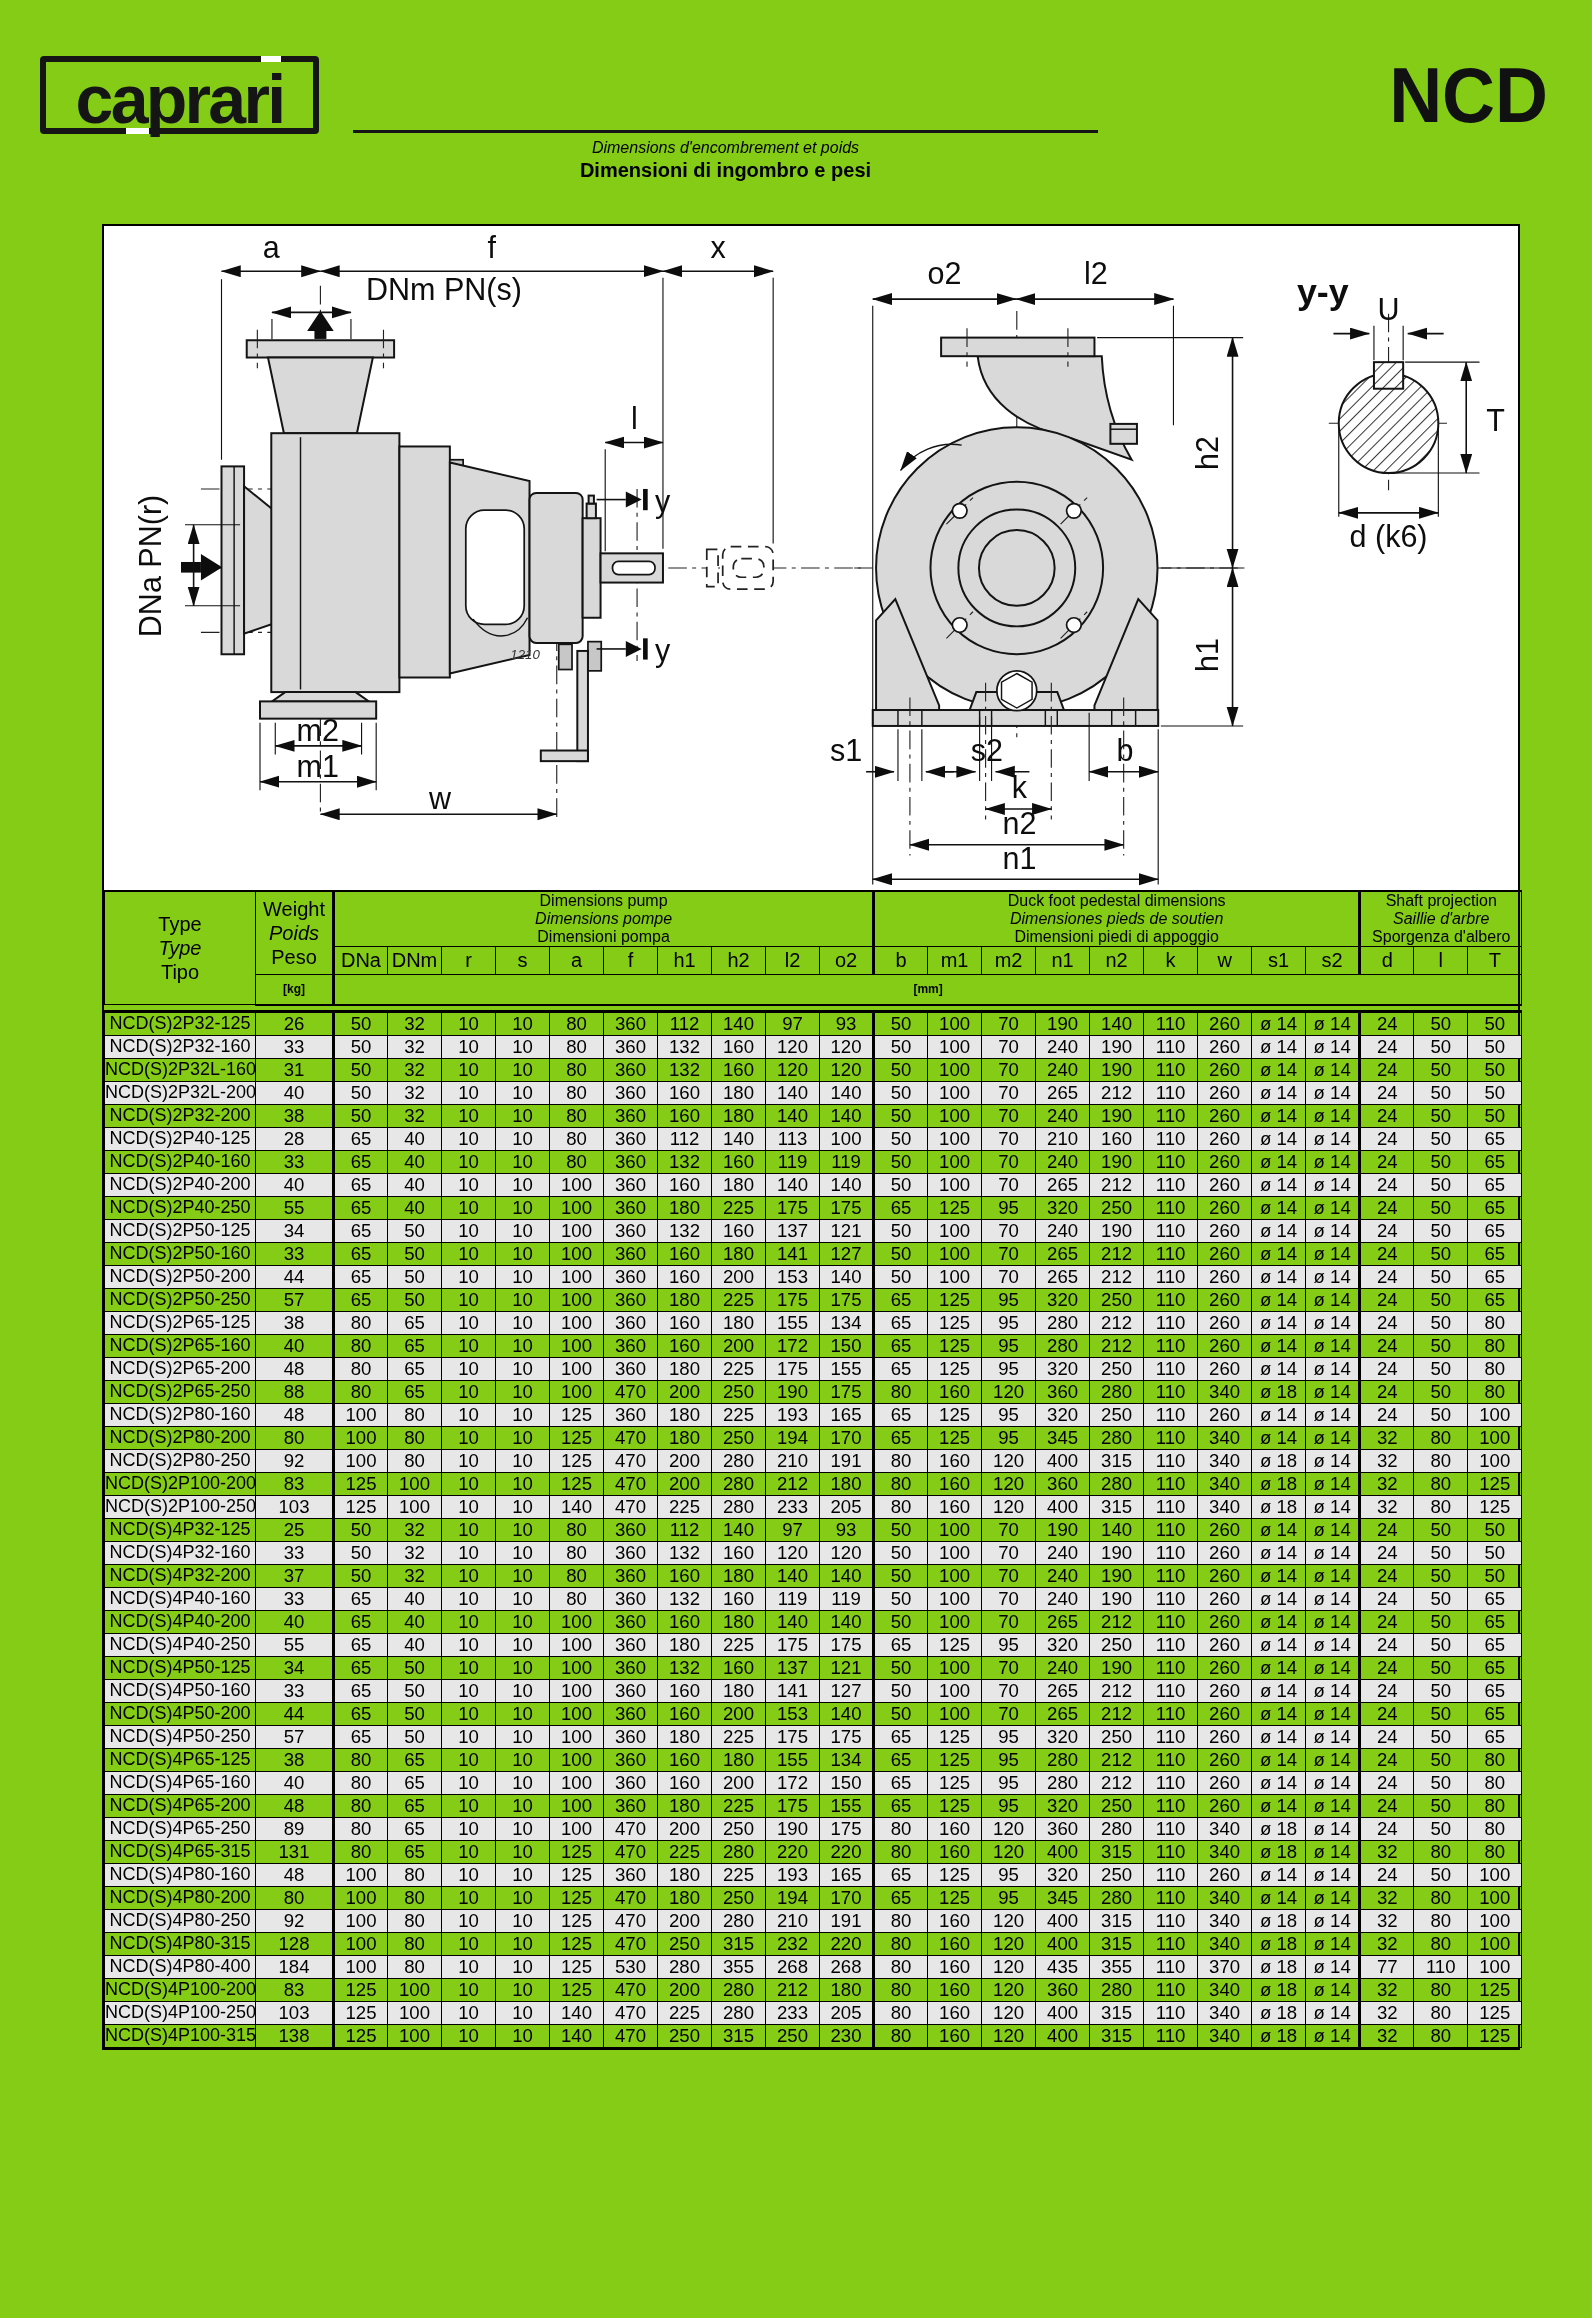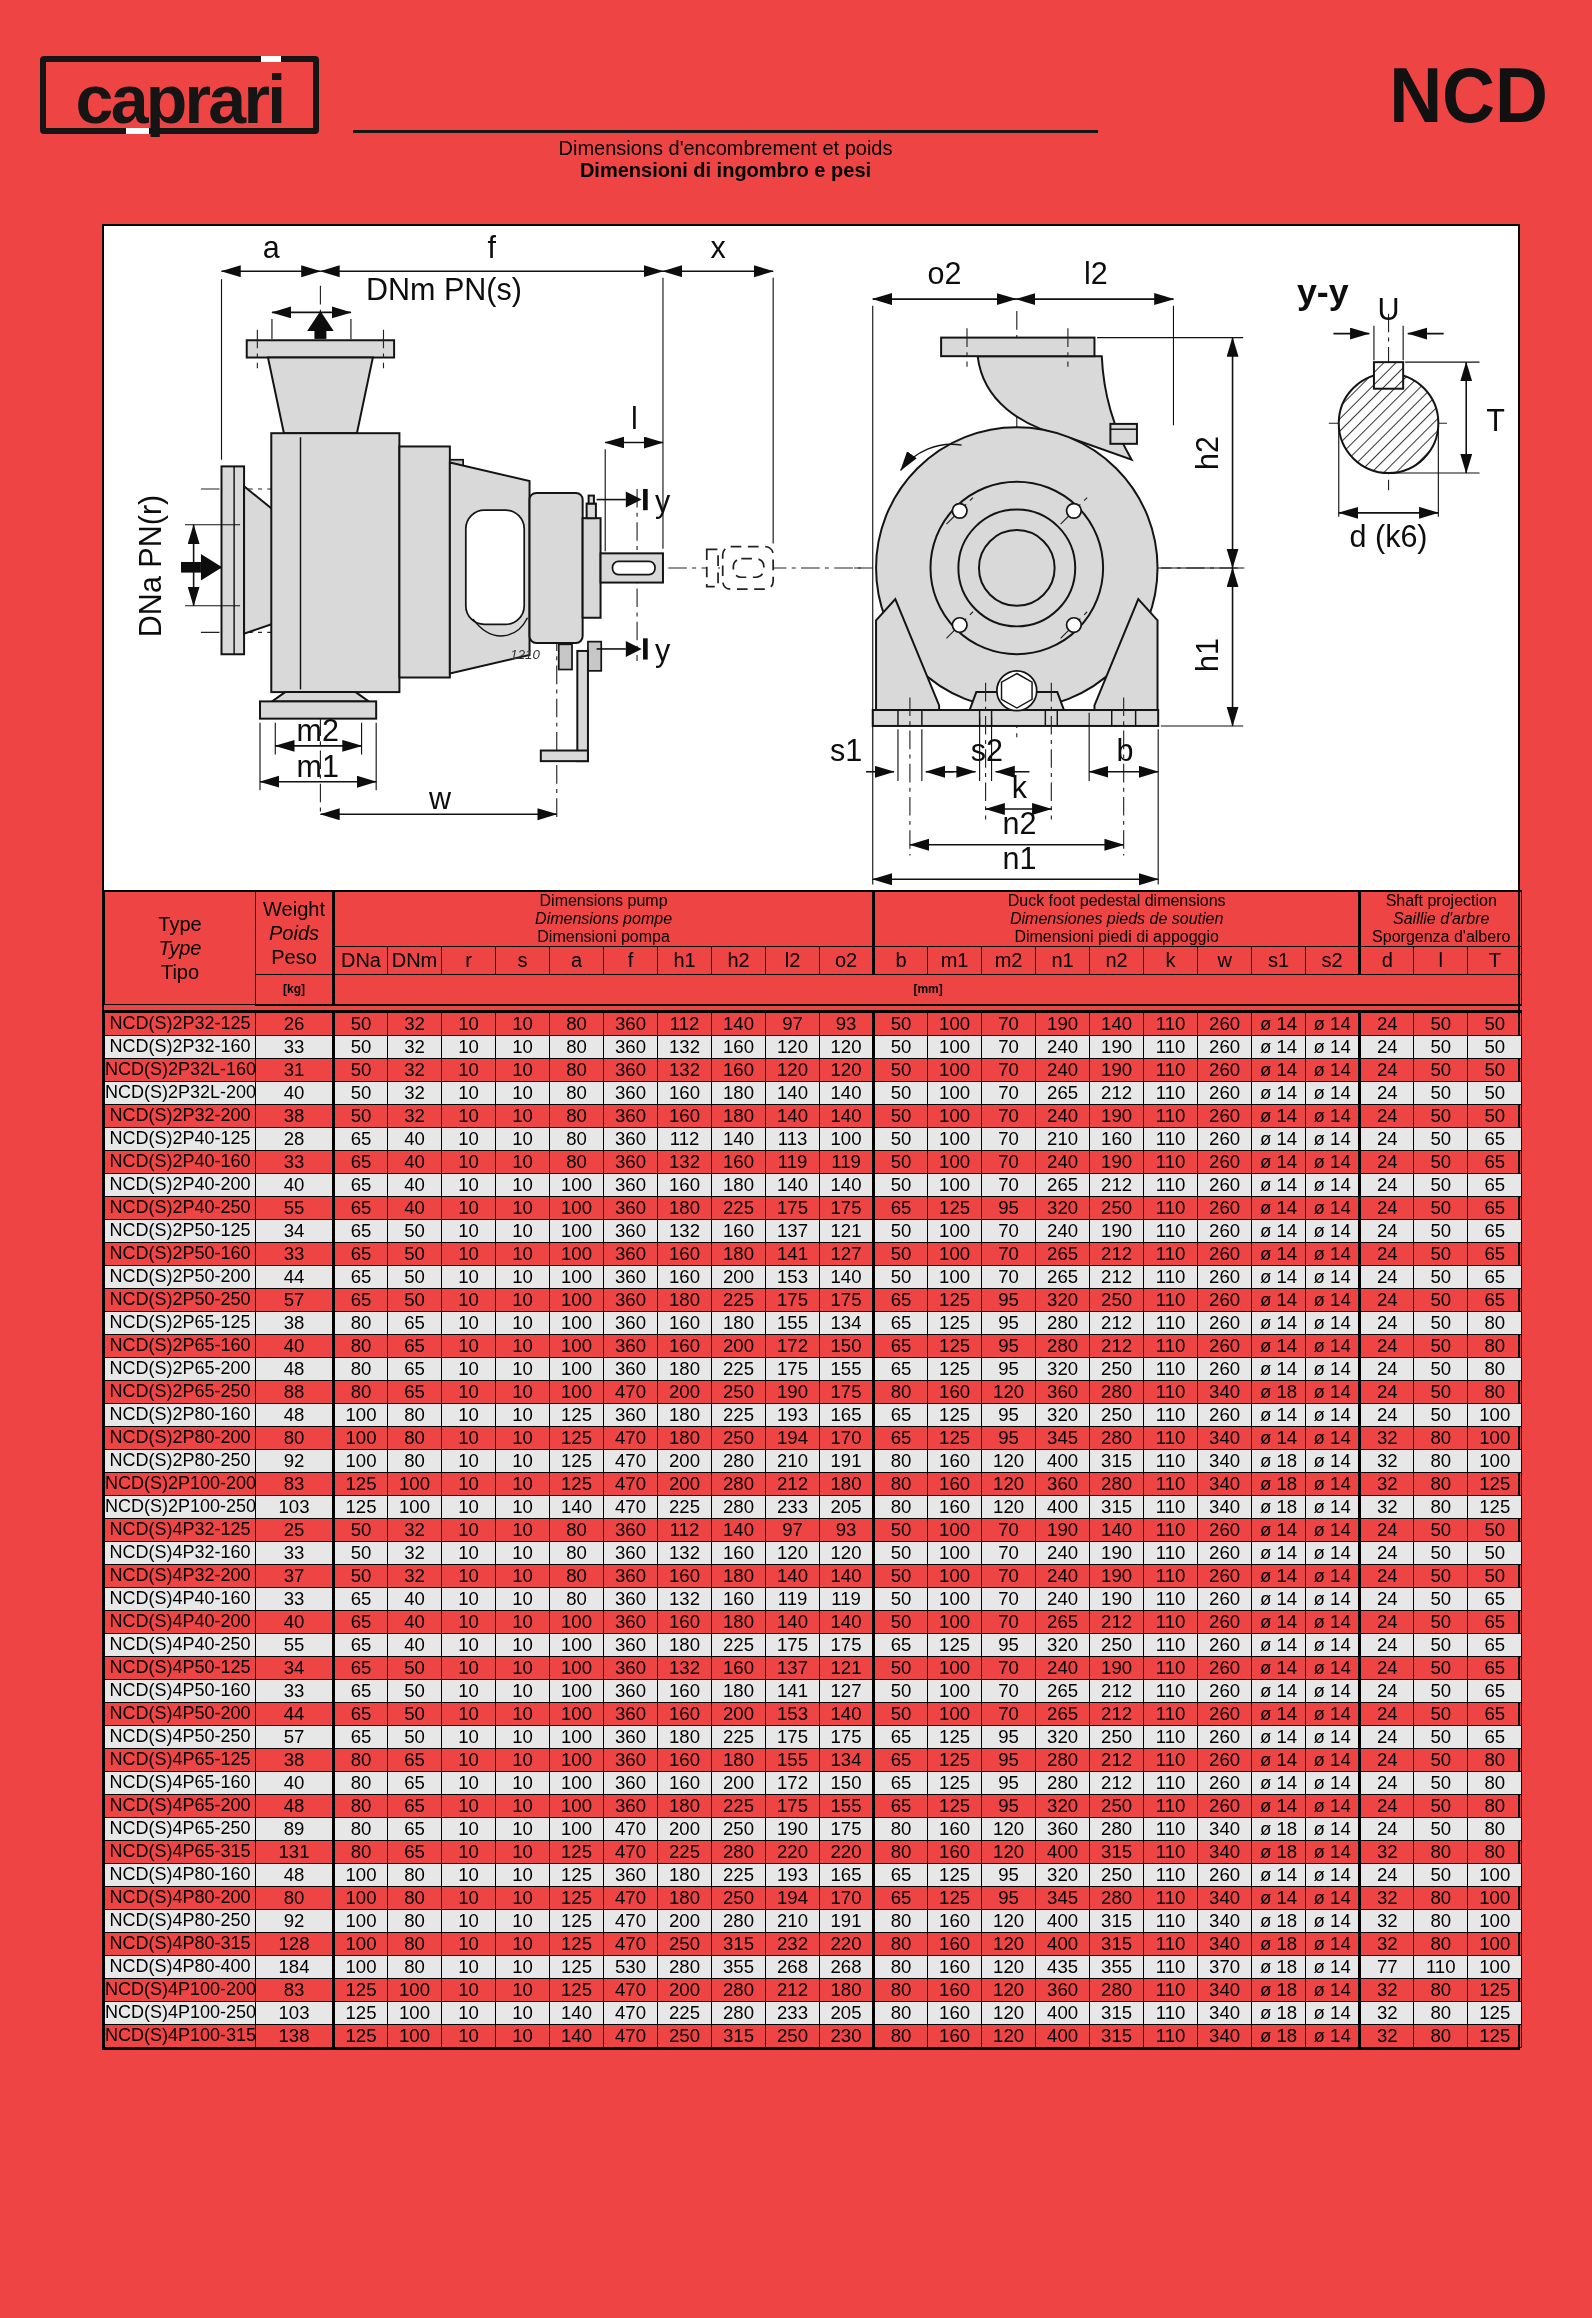--- a/index.html
+++ b/index.html
@@ -1,26 +1,26 @@
 <!DOCTYPE html>
 <html style="font-size:10.6px"><head>
 <meta charset="utf-8">
 <style>
   html,body{margin:0;padding:0;background:#fff;}
-  .page{position:relative;width:1592px;height:2319px;background:#ef4444;font-family:"Liberation Sans",sans-serif;color:#000;overflow:hidden;}
+  .page{position:relative;width:1592px;height:2319px;background:#84cc16;font-family:"Liberation Sans",sans-serif;color:#000;overflow:hidden;}
 
   
   .logo{position:absolute;left:40px;top:56px;width:267px;height:66px;border:6px solid #151515;border-radius:4px;display:flex;align-items:center;justify-content:center;}
   .logo .word{font-size:68px;font-weight:bold;letter-spacing:-2.7px;line-height:64px;color:#151515;transform:translateY(4px);}
   .logo .notch-top{position:absolute;top:-6px;right:32px;width:20px;height:6px;background:#fff;}
   .logo .notch-bottom{position:absolute;bottom:-6px;left:80px;width:22.6px;height:6px;background:#fff;}
   .rule{position:absolute;left:353px;top:130px;width:745px;height:3.3px;background:#151515;}
   .titles{position:absolute;left:353px;top:137px;width:745px;text-align:center;}
   .titles .l1{font-size:20px;line-height:22px;}
-  .titles .l2{font-size:20px;line-height:22px;}
+  .titles .l2{font-size:16px;line-height:22px;font-style:italic;}
   .titles .l3{font-size:20px;line-height:22px;font-weight:bold;}
   .doc-code{position:absolute;right:44px;top:50px;font-size:78px;font-weight:bold;letter-spacing:0px;transform:scaleX(.94);transform-origin:100% 50%;color:#111;}
 
   
   .frame{position:absolute;left:102px;top:224px;width:1414px;border:2.7px solid #000;}
   .drawing{display:block;width:1414px;height:664px;background:#fff;}
 
   
   .p{fill:#d9d9d9;stroke:#141414;stroke-width:3;}
   .pb{fill:#c7c7c7;stroke:#141414;stroke-width:2.6;}

